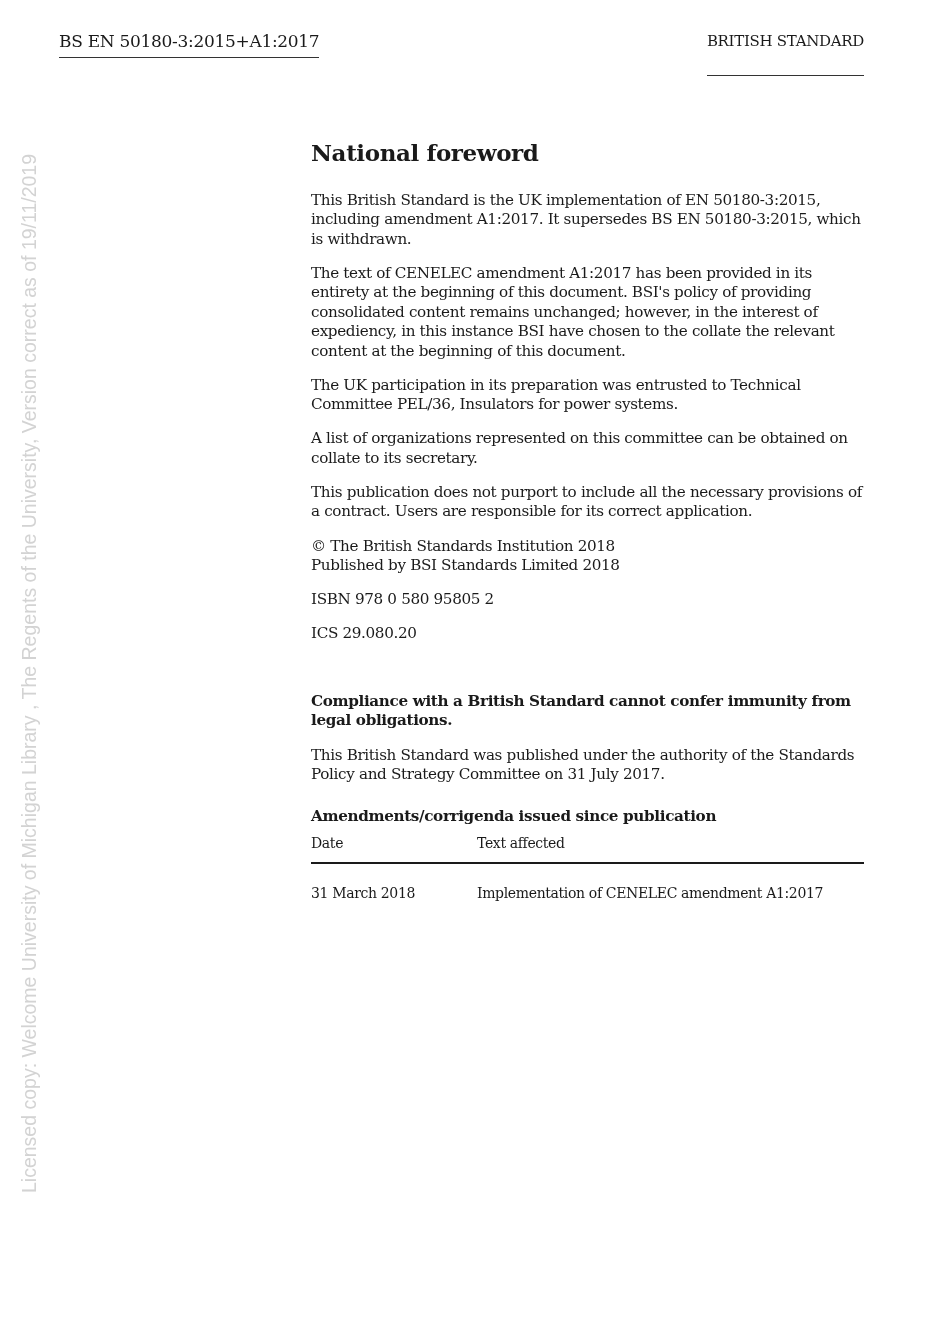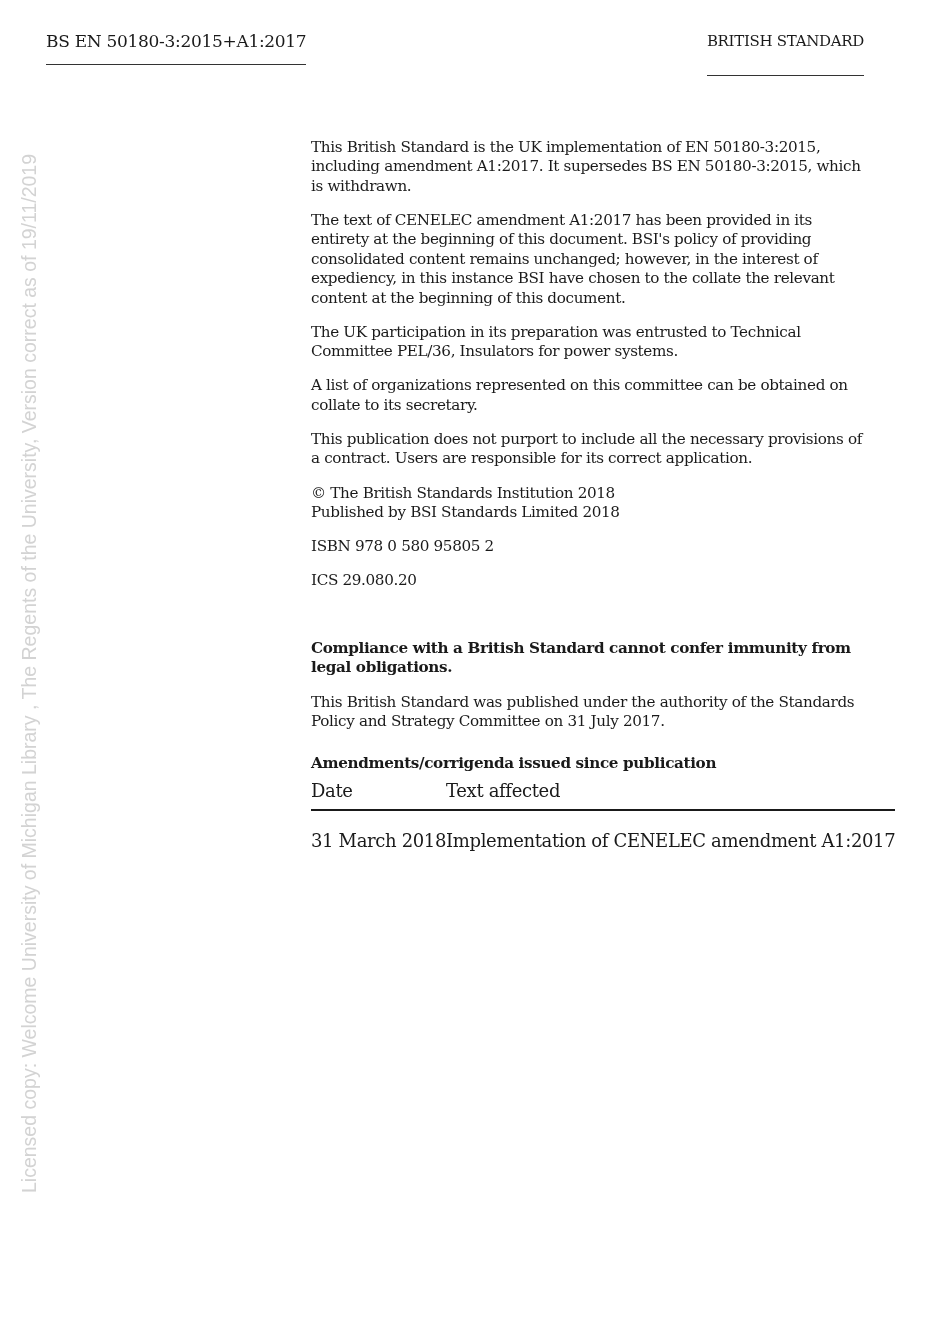--- a/index.html
+++ b/index.html
@@ -2,23 +2,23 @@
 <html><head>
   <meta charset="utf-8">
   <style>
     html, body { margin: 0; padding: 0; background: #ffffff; }
     body {
       width: 950px; height: 1344px; position: relative; overflow: hidden;
       font-family: "DejaVu Serif", "Liberation Serif", serif;
       color: #1a1a1a;
     }
     .hdr-left {
-      position: absolute; left: 46px; top: 30px;
+      position: absolute; left: 59px; top: 30px;
       font-size: 17px; line-height: 22px;
-      padding-bottom: 12px; border-bottom: 1px solid #333;
+      padding-bottom: 5px; border-bottom: 1px solid #333;
       white-space: nowrap; letter-spacing: -0.3px;
     }
     .hdr-right {
       position: absolute; right: 86px; top: 31px;
       font-size: 15px; line-height: 20px;
       padding-bottom: 24px; border-bottom: 1px solid #333;
       white-space: nowrap; letter-spacing: -0.3px;
     }
     .watermark {
       position: absolute; left: 18px; top: 1204px;
@@ -31,35 +31,36 @@
       position: absolute; left: 311px; top: 138px; width: 555px;
       font-size: 15.2px; line-height: 19.4px; letter-spacing: -0.35px;
     }
     .title {
       font-size: 23px; font-weight: bold; line-height: 30px;
       margin: 0 0 23px 0; letter-spacing: -0.4px;
     }
     p { margin: 0 0 14.8px 0; }
     .bold { font-weight: bold; margin-top: 48px; }
     .amend-heading { font-weight: bold; margin-top: 23px; margin-bottom: 7px; }
-    table { border-collapse: collapse; width: 553px; font-size: 18px; }
+    table { border-collapse: collapse; width: 553px; font-size: 14px; }
     th, td { text-align: left; font-weight: normal; padding: 0; vertical-align: top; white-space: nowrap; }
     th { padding-bottom: 9px; border-bottom: 2px solid #1a1a1a; }
     td { padding-top: 20px; }
     .col1 { width: 166px; }
   </style>
 </head>
 <body>
 
 <div class="hdr-left">BS EN 50180-3:2015+A1:2017</div>
 <div class="hdr-right">BRITISH STANDARD</div>
 
 <div class="watermark">Licensed copy: Welcome University of Michigan Library , The Regents of the University, Version correct as of 19/11/2019</div>
 
 <div class="content">
+  <h1 class="title">National foreword</h1>
 
   <p>This British Standard is the UK implementation of EN 50180-3:2015, including amendment A1:2017. It supersedes BS EN 50180-3:2015, which is withdrawn.</p>
   <p>The text of CENELEC amendment A1:2017 has been provided in its entirety at the beginning of this document. BSI's policy of providing consolidated content remains unchanged; however, in the interest of expediency, in this instance BSI have chosen to the collate the relevant content at the beginning of this document.</p>
   <p>The UK participation in its preparation was entrusted to Technical Committee PEL/36, Insulators for power systems.</p>
   <p>A list of organizations represented on this committee can be obtained on collate to its secretary.</p>
   <p>This publication does not purport to include all the necessary provisions of a contract. Users are responsible for its correct application.</p>
 
   <p>
     <span>© The British Standards Institution 2018</span><br>
     <span>Published by BSI Standards Limited 2018</span>

